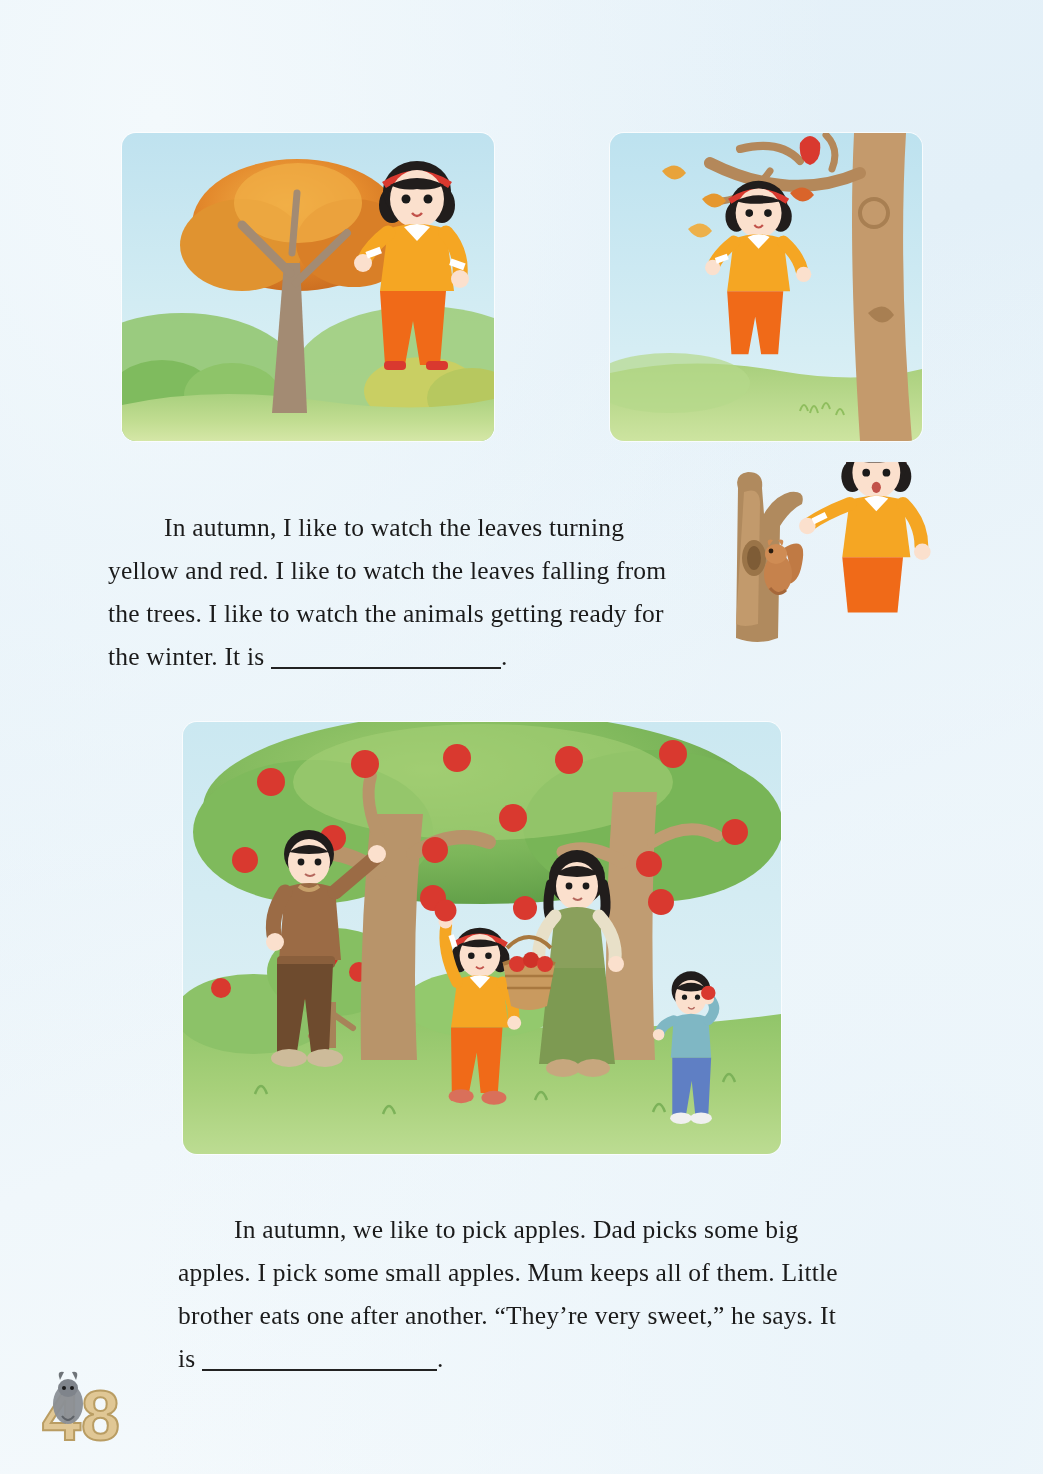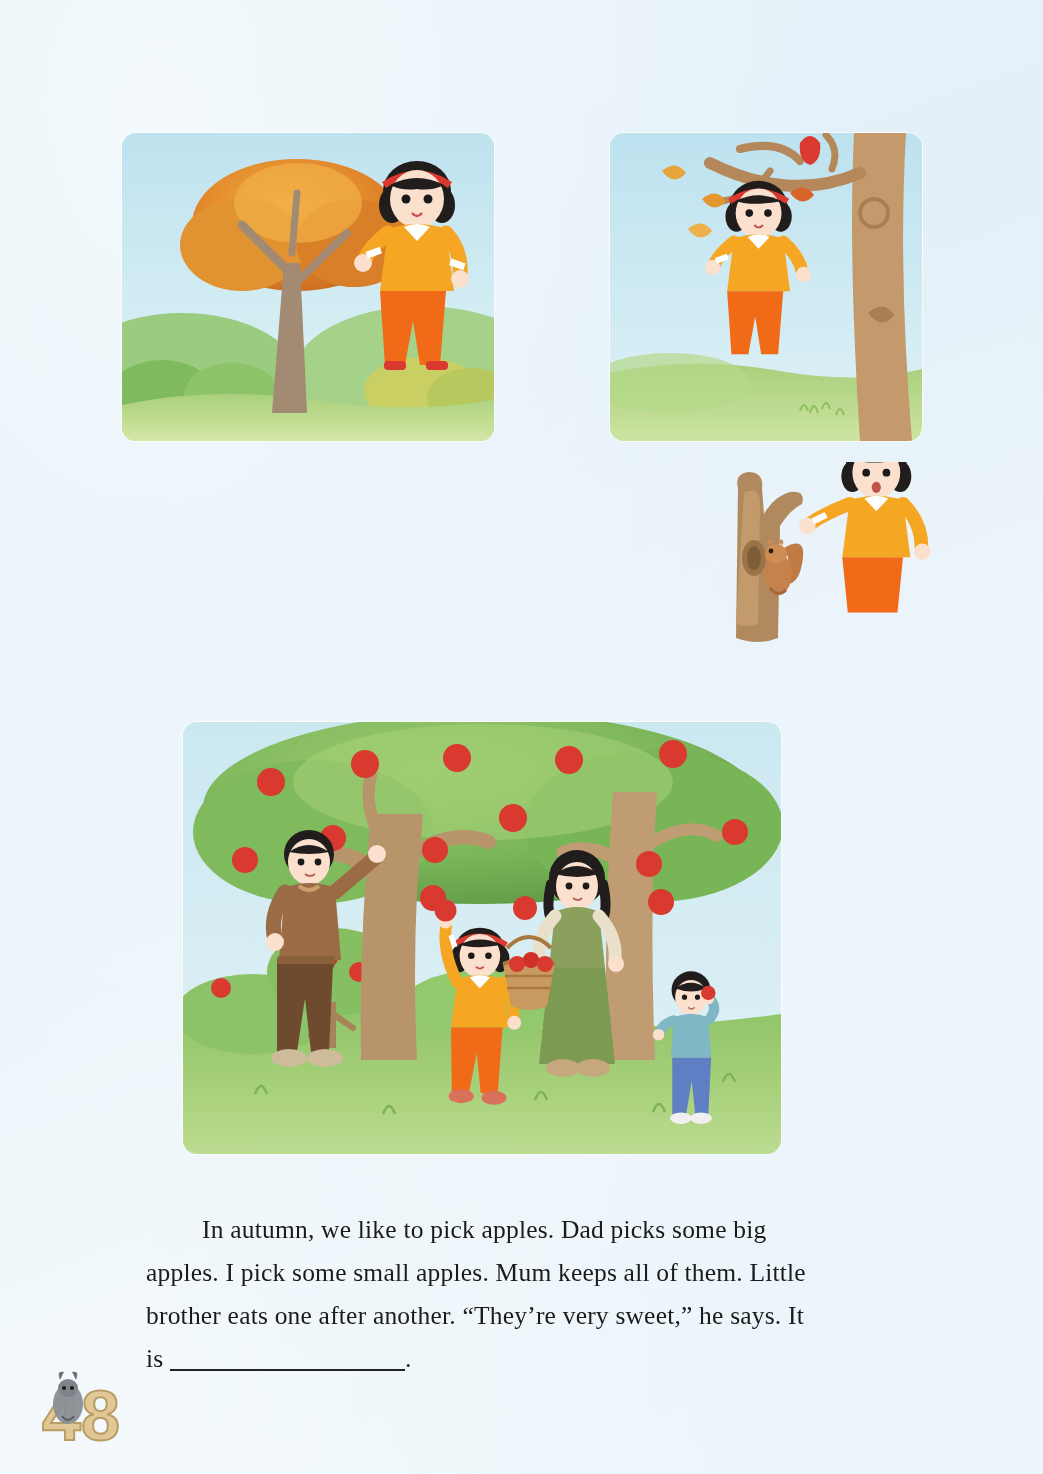--- a/index.html
+++ b/index.html
@@ -39,21 +39,21 @@
   
   .para {
     position: absolute;
     font-size: 25.5px;
     line-height: 43px;
     color: #1b1b1b;
     letter-spacing: 0.2px;
   }
   .para .indent { display: inline-block; width: 56px; }
   #para1 { left: 108px; top: 480px; width: 590px; }
-  #para2 { left: 146px; top: 1182px; width: 660px; }
+  #para2 { left: 178px; top: 1182px; width: 660px; }
   .blank {
     display: inline-block;
     border-bottom: 2px solid #222;
     width: 230px;
     height: 22px;
     vertical-align: -4px;
   }
   .blank-sm { width: 235px; }
 
   
@@ -207,20 +207,23 @@
         <path d="M-33 20 q-18 14 -24 28" stroke="#f5a623" stroke-width="15" fill="none" stroke-linecap="round"></path>
         <path d="M25 20 q18 16 22 34" stroke="#f5a623" stroke-width="15" fill="none" stroke-linecap="round"></path>
         <circle cx="-58" cy="50" r="9" fill="#fbe0cd"></circle>
         <circle cx="49" cy="58" r="9" fill="#fbe0cd"></circle>
         <rect x="-55" y="36" width="15" height="7" fill="#ffffff" transform="rotate(-20 -47 39)"></rect>
         <path d="M-41 78 l66 0 l-6 74 l-20 0 l-7 -44 l-8 44 l-20 0 Z" fill="#f06a18"></path>
       </g>
     </svg>
   </div>
 
+  <p class="para" id="para1">
+    <span class="indent"></span><span>In autumn, I like to watch the leaves turning yellow and red. I like to watch the leaves falling from the trees. I like to watch the animals getting ready for the winter. It is </span><span class="blank"></span><span>.</span>
+  </p>
 
   <div id="squirrel-scene">
     <svg viewBox="0 0 255 200" width="255" height="200">
 
       <g>
         <path d="M18 26 q-4 -14 10 -16 q16 0 14 16 l2 26 q10 -18 26 -22 q16 -2 12 12 q-12 6 -22 22 l-2 112 q-20 8 -42 0 Z" fill="#b08a5e"></path>
         <path d="M24 30 q16 -6 16 12 l-2 120 q-14 4 -22 0 Z" fill="#c29a6c"></path>
         <ellipse cx="34" cy="96" rx="12" ry="18" fill="#9a7448"></ellipse>
         <ellipse cx="34" cy="96" rx="7" ry="12" fill="#7e5c36"></ellipse>
       </g>

